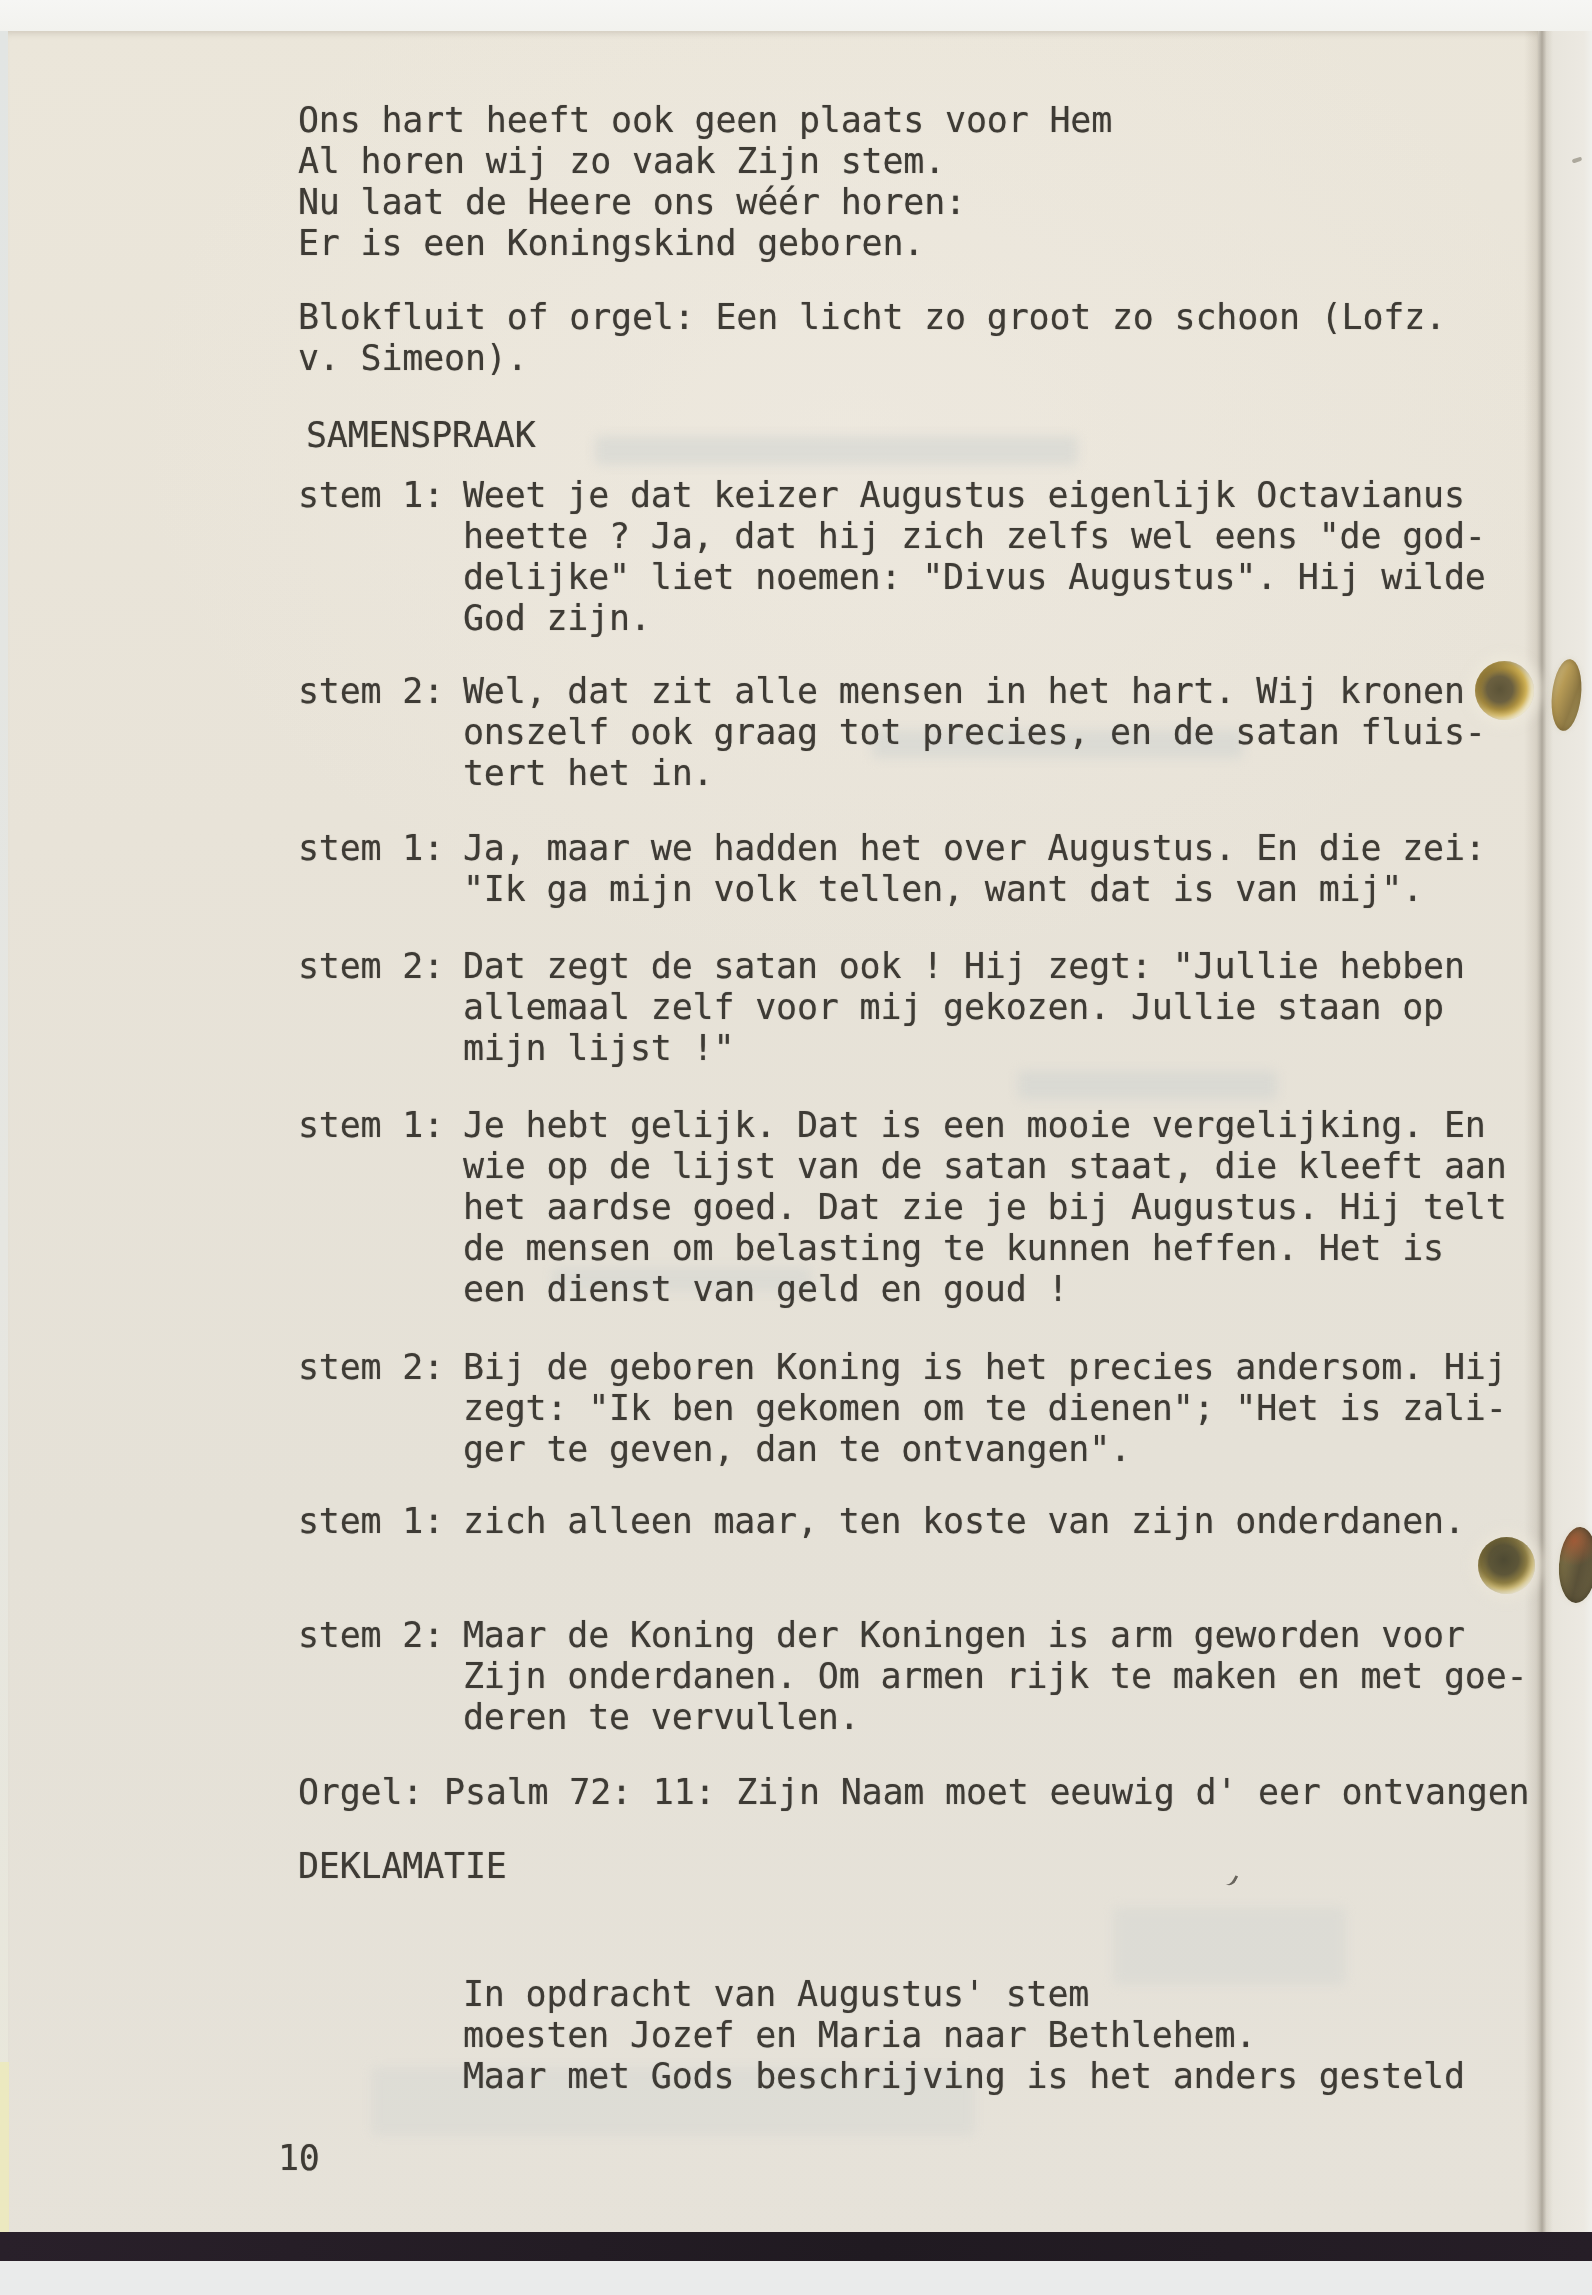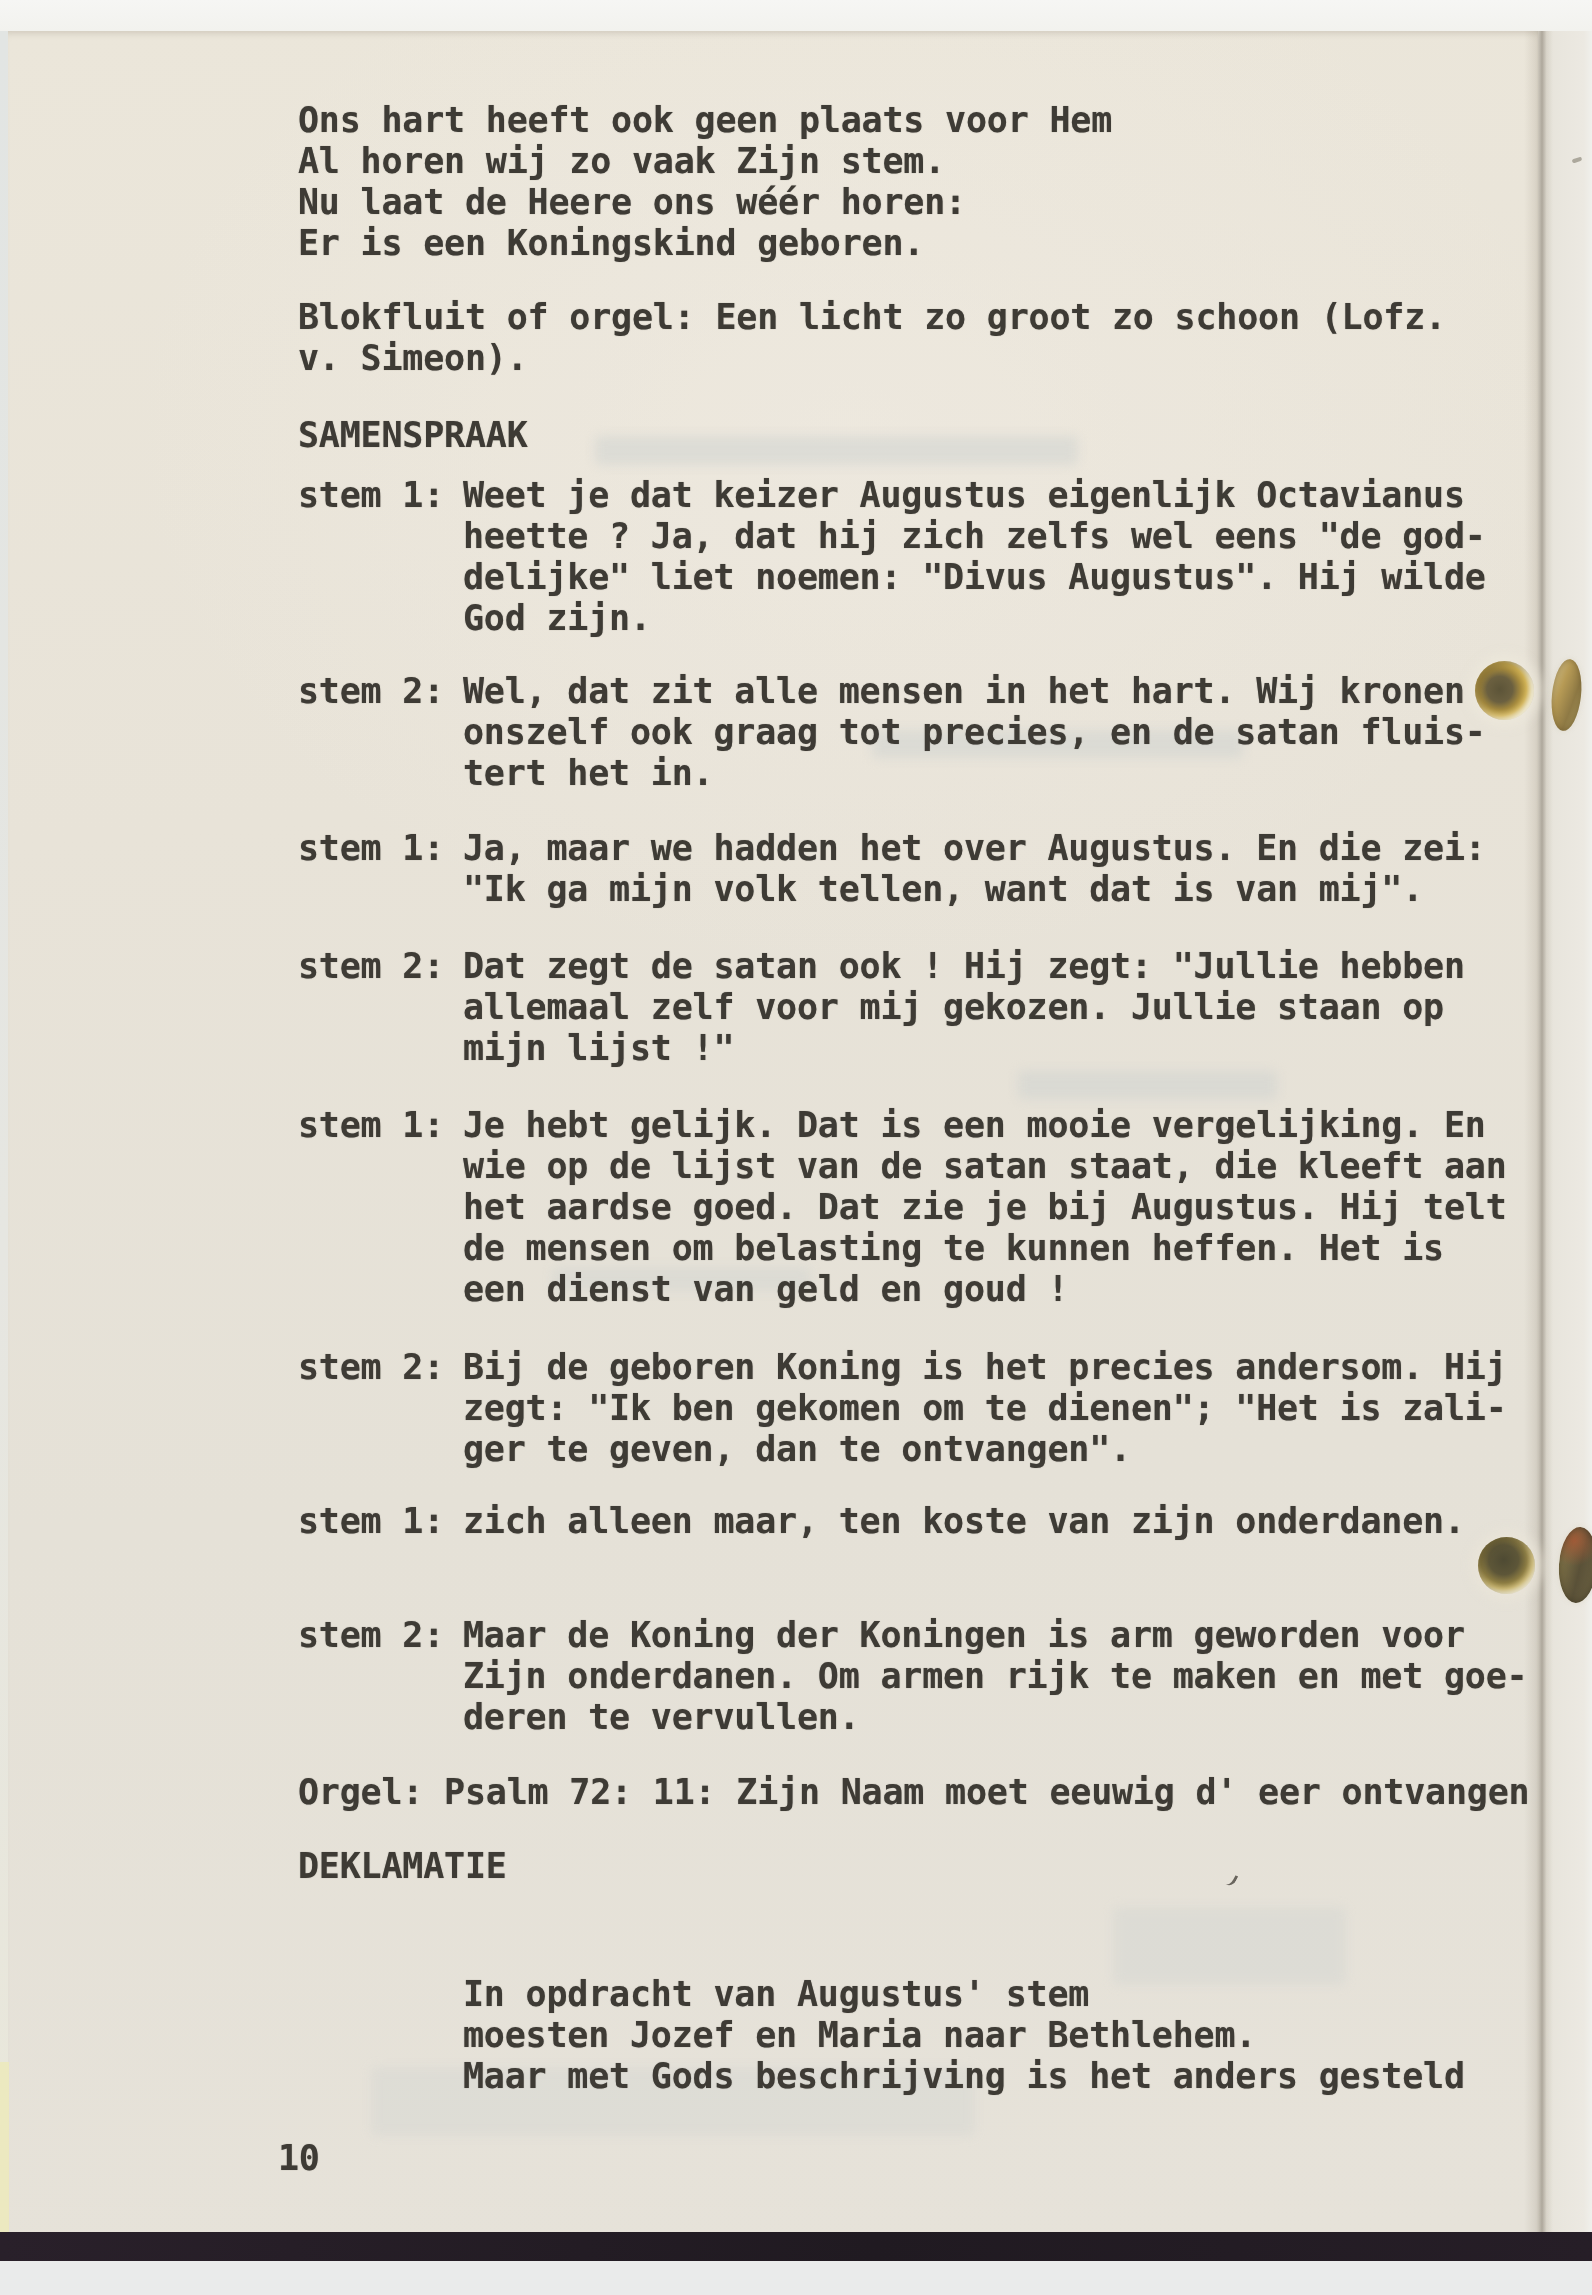--- a/index.html
+++ b/index.html
@@ -51,25 +51,25 @@
     box-shadow:inset 0 0 7px rgba(50,44,28,.6), 0 0 5.2px rgba(220,214,198,.7);}
 
   
   .speck{position:absolute;background:rgba(120,115,100,.55);border-radius:2.6px;}
   .s1{left:1572px;top:158px;width:10.4px;height:4.3px;transform:rotate(-18deg);}
   .tick{position:absolute;width:7.8px;height:13px;border-right:3.5px solid rgba(74,70,63,.8);border-radius:0 0 7.8px 0;transform:rotate(28deg);}
   .t1{left:1225px;top:1873px;}
 
   
   .page-text{position:absolute;font-family:"DejaVu Sans Mono",monospace;font-size:35px;line-height:41px;
-    letter-spacing:-0.2px;color:#3e3b35;text-shadow:0 0 1px rgba(62,59,53,.5);white-space:pre;font-weight:bold;}
+    letter-spacing:-0.2px;color:#3e3b35;text-shadow:0 0 1px rgba(62,59,53,.5);white-space:pre;}
   .tline{height:41px;}
   .verse-block{left:298px;top:100px;}
   .music-block{left:298px;top:297px;}
-  .samen-heading{left:298px;top:415px;}
+  .samen-heading{left:306px;top:415px;}
   .dialogue{position:absolute;left:298px;top:0;width:1260px;height:1778px;}
   .dialogue-row{position:absolute;left:0;}
   .dialogue-row:nth-of-type(1){top:475px;}
   .dialogue-row:nth-of-type(2){top:671px;}
   .dialogue-row:nth-of-type(3){top:828px;}
   .dialogue-row:nth-of-type(4){top:946px;}
   .dialogue-row:nth-of-type(5){top:1105px;}
   .dialogue-row:nth-of-type(6){top:1347px;}
   .dialogue-row:nth-of-type(7){top:1501px;}
   .dialogue-row:nth-of-type(8){top:1615px;}

